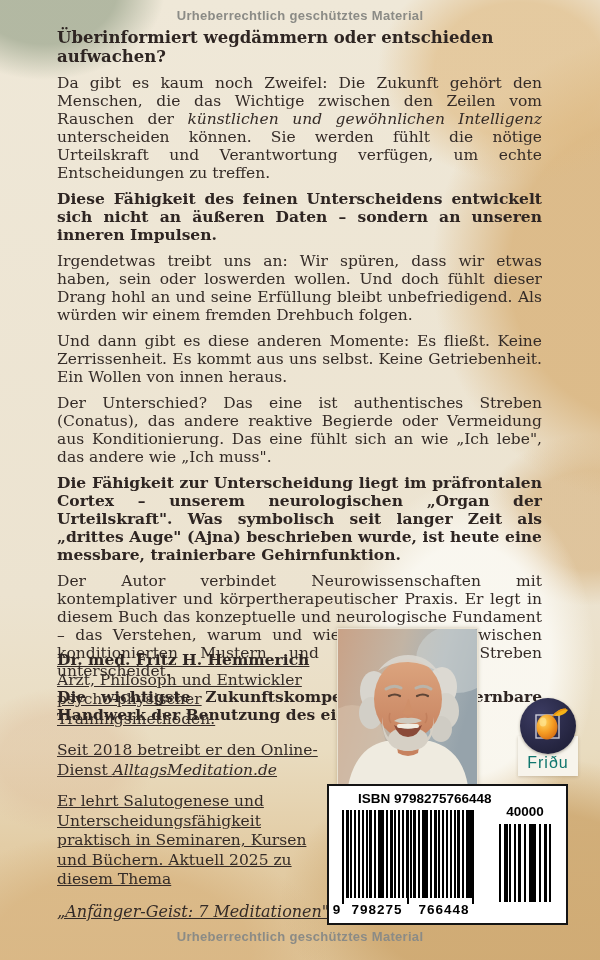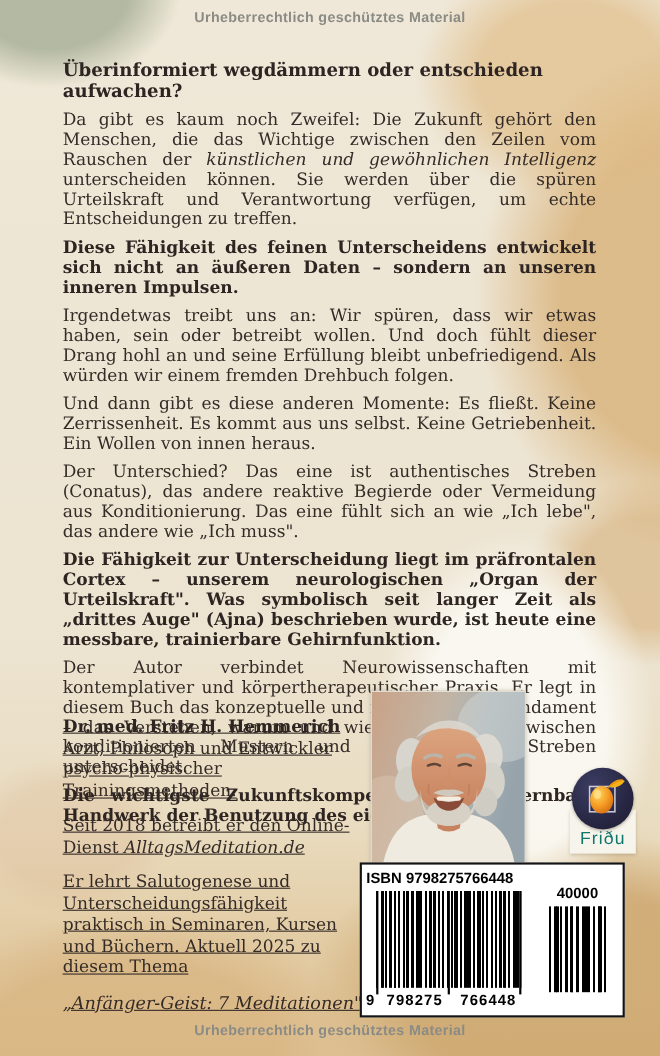--- a/index.html
+++ b/index.html
@@ -18,21 +18,21 @@
       radial-gradient(ellipse 120px 90px at 60px 760px, rgba(220,185,150,0.35) 0 50%, rgba(220,185,150,0) 80%),
       linear-gradient(180deg,#efe8d8 0%,#ece3d0 62%,#e9dcc0 78%,#e3cda6 88%,#dfc498 100%);
   }
   .watermark{
     position:absolute;left:0;width:100%;text-align:center;
     font-family:"Liberation Sans",sans-serif;font-size:13px;font-weight:700;
     color:#8b8b86;letter-spacing:.3px;
   }
   .watermark.top{top:8px;}
   .watermark.bottom{top:929px;}
-  .cover-text{position:absolute;left:57px;top:54px;width:485px;color:#342b27;}
+  .cover-text{position:absolute;left:57px;top:28px;width:485px;color:#342b27;}
   .cover-text h1{
     font-size:16.5px;line-height:19px;margin:0 0 8px;font-weight:bold;color:#2e2522;
   }
   .cover-text p, .author-text p{
     margin:0 0 8px;font-size:15.5px;line-height:18px;text-align:justify;color:#342b27;
   }
   .cover-text p.bold{font-weight:bold;color:#2e2522;}
   .seg-i{font-style:italic;}
   .seg-b{font-weight:bold;color:#2e2522;}
   .author-text{position:absolute;left:57px;top:650px;width:278px;}
@@ -57,21 +57,21 @@
   .pub-logo .circle{
     position:absolute;left:4px;top:0;width:56px;height:56px;border-radius:50%;
     background:radial-gradient(circle at 35% 30%,#3c3c63 0%,#24243f 70%,#1c1c33 100%);
     box-shadow:0 1px 3px rgba(60,50,30,.4);
   }
   .barcode-box{
     position:absolute;left:327px;top:784px;width:241px;height:141px;
     background:#fff;border:2px solid #141414;box-sizing:border-box;
   }
   .isbn-label{
-    position:absolute;left:4px;top:5px;
+    position:absolute;left:29px;top:5px;
     font-family:"Liberation Sans",sans-serif;font-size:13.5px;font-weight:700;color:#000;
   }
   .bars-main{
     position:absolute;left:13px;top:24px;width:132px;height:88px;
     background-image:
       repeating-linear-gradient(90deg,#000 0 2px,rgba(0,0,0,0) 2px 4px),
       repeating-linear-gradient(90deg,rgba(0,0,0,0) 0 5px,#000 5px 7px,rgba(0,0,0,0) 7px 11px);
   }
   .guard{position:absolute;top:24px;width:2px;height:94px;background:#000;}
   .g1{left:13px}.g2{left:78px}.g3{left:143px}
@@ -95,23 +95,23 @@
 </head>
 <body>
 
 <div class="page">
 
   <div class="watermark top">Urheberrechtlich geschütztes Material</div>
 
   <div class="cover-text">
     <h1>Überinformiert wegdämmern oder entschieden aufwachen?</h1>
     <div>
-        <p><span>Da gibt es kaum noch Zweifel: Die Zukunft gehört den Menschen, die das Wichtige zwischen den Zeilen vom Rauschen der </span><span class="seg-i">künstlichen und gewöhnlichen Intelligenz</span><span> unterscheiden können. Sie werden über die spüren Urteilskraft und Verantwortung verfügen, um echte Entscheidungen zu treffen.</span></p>
+        <p><span>Da gibt es kaum noch Zweifel: Die Zukunft gehört den Menschen, die das Wichtige zwischen den Zeilen vom Rauschen der </span><span class="seg-i">künstlichen und gewöhnlichen Intelligenz</span><span> unterscheiden können. Sie werden fühlt die nötige Urteilskraft und Verantwortung verfügen, um echte Entscheidungen zu treffen.</span></p>
         <p class="bold"><span>Diese Fähigkeit des feinen Unterscheidens entwickelt sich nicht an äußeren Daten – sondern an unseren inneren Impulsen.</span></p>
-        <p><span>Irgendetwas treibt uns an: Wir spüren, dass wir etwas haben, sein oder betreibt wollen. Und doch fühlt dieser Drang hohl an und seine Erfüllung bleibt unbefriedigend. Als würden wir einem fremden Drehbuch folgen.</span></p>
+        <p><span>Irgendetwas treibt uns an: Wir spüren, dass wir etwas haben, sein oder loswerden wollen. Und doch fühlt dieser Drang hohl an und seine Erfüllung bleibt unbefriedigend. Als würden wir einem fremden Drehbuch folgen.</span></p>
         <p><span>Und dann gibt es diese anderen Momente: Es fließt. Keine Zerrissenheit. Es kommt aus uns selbst. Keine Getriebenheit. Ein Wollen von innen heraus.</span></p>
         <p><span>Der Unterschied? Das eine ist authentisches Streben (Conatus), das andere reaktive Begierde oder Vermeidung aus Konditionierung. Das eine fühlt sich an wie „Ich lebe", das andere wie „Ich muss".</span></p>
         <p class="bold"><span>Die Fähigkeit zur Unterscheidung liegt im präfrontalen Cortex – unserem neurologischen „Organ der Urteilskraft". Was symbolisch seit langer Zeit als „drittes Auge" (Ajna) beschrieben wurde, ist heute eine messbare, trainierbare Gehirnfunktion.</span></p>
         <p><span>Der Autor verbindet Neurowissenschaften mit kontemplativer und körpertherapeutischer Praxis. Er legt in diesem Buch das konzeptuelle und neurologische Fundament – das Verstehen, warum und wie unser Gehirn zwischen konditionierten Mustern und authentischem Streben unterscheidet.</span></p>
         <p class="bold"><span>Die wichtigste Zukunftskompetenz? Das erlernbare Handwerk der Benutzung des eigenen Gehirns.</span></p>
       </div>
   </div>
 
   <div class="author-text">
       <p><span class="seg-b">Dr. med. Fritz H. Hemmerich</span><span> Arzt, Philosoph und Entwickler psycho-physischer Trainingsmethoden.</span></p>

